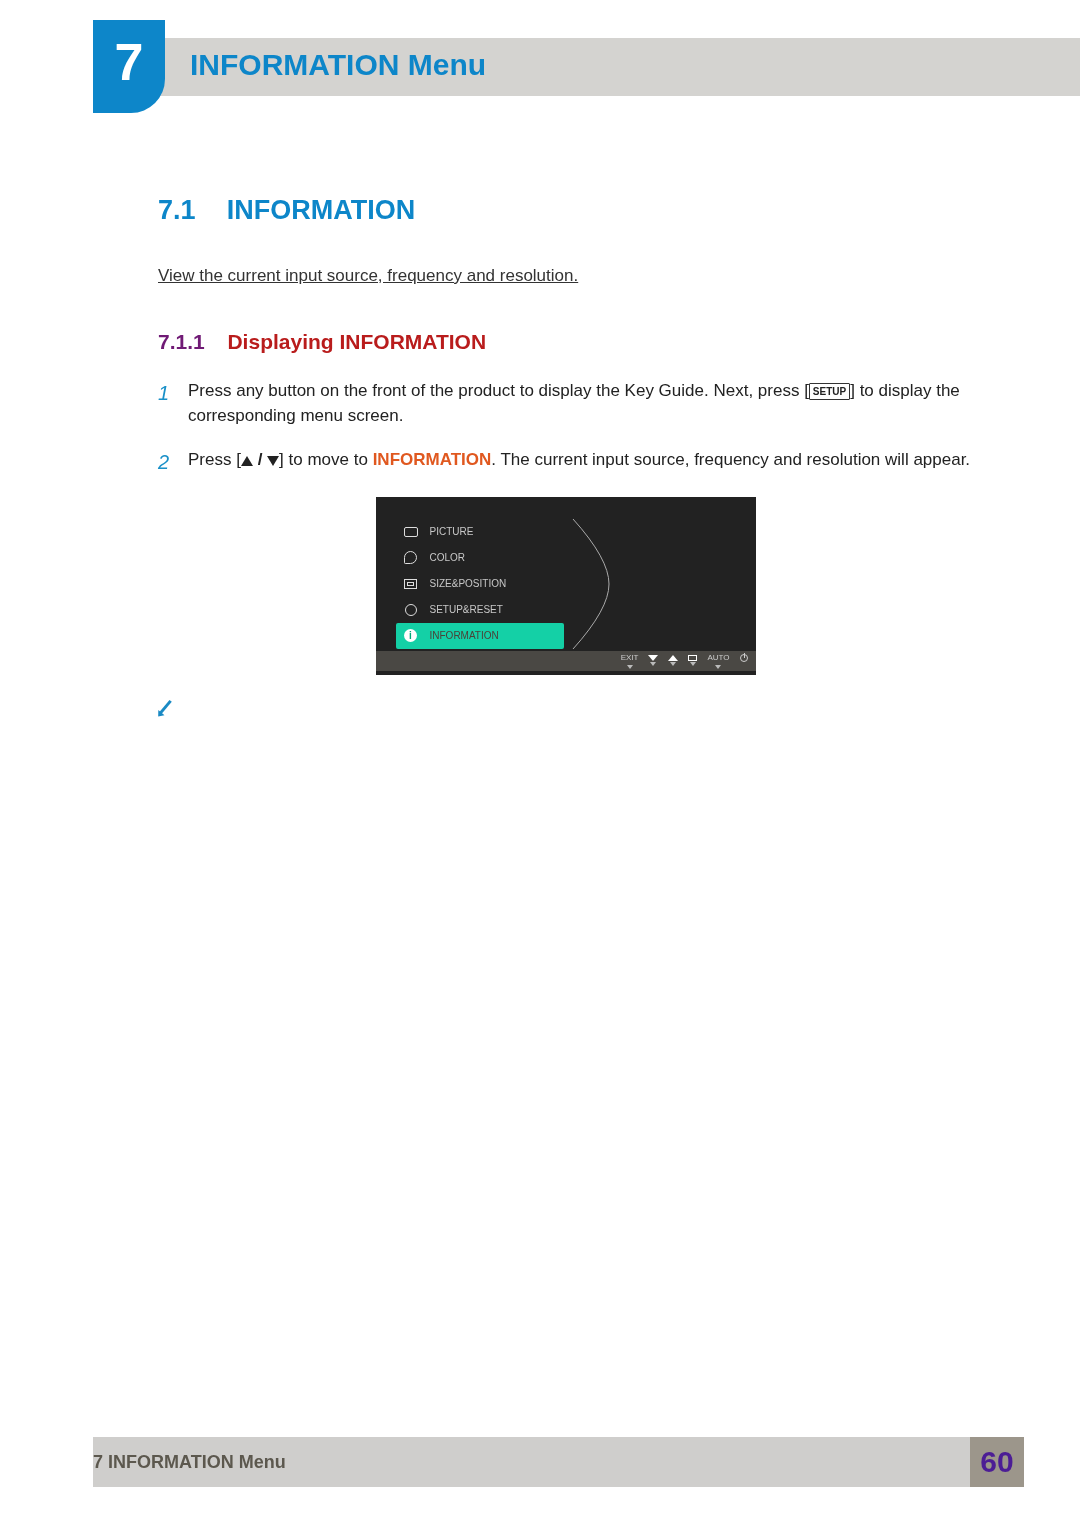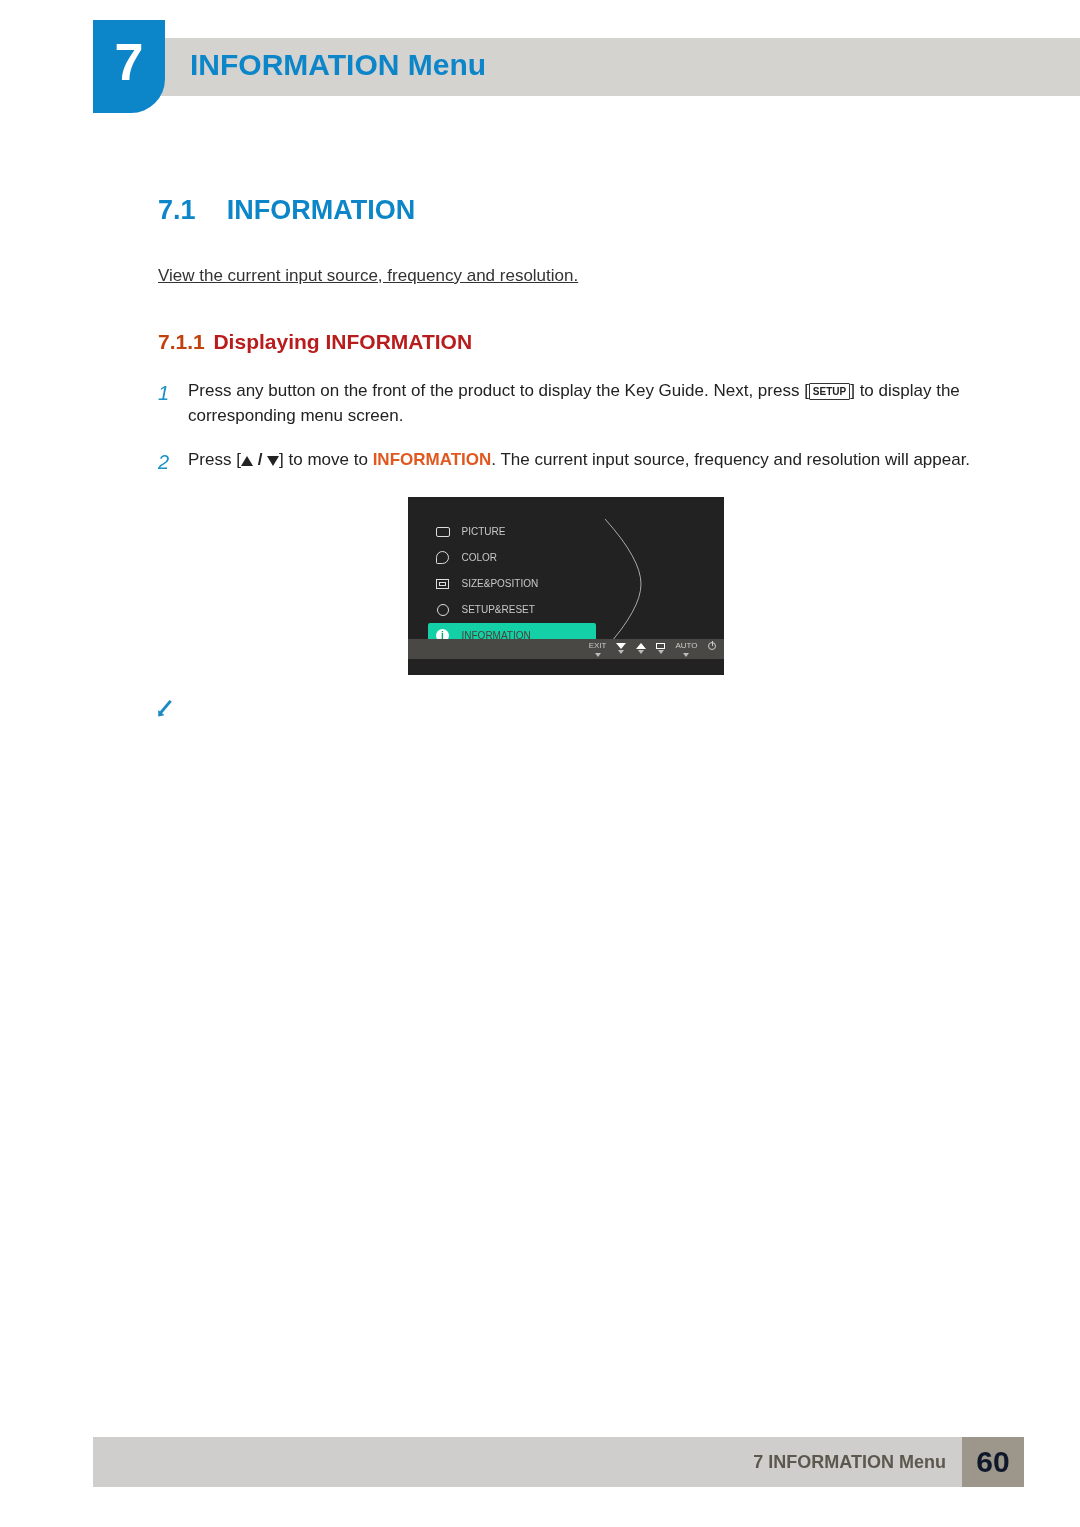--- a/index.html
+++ b/index.html
@@ -67,26 +67,26 @@
   }
   .section-desc {
     margin-top: 32px;
     color: #333;
     text-decoration: underline;
   }
   .h-subsection {
     margin-top: 38px;
   }
   .h-subsection-num {
-    color: #c2410c;
+    color: #701a75;
     font-size: 21px;
     font-weight: bold;
     display: inline-block;
     margin-left: 0;
-    margin-right: 4px;
+    margin-right: 18px;
   }
   .h-subsection-title {
     color: #b91c1c;
     font-size: 21px;
     font-weight: bold;
   }
   .steps {
     margin-top: 20px;
   }
   .step {
@@ -124,21 +124,21 @@
     border-left: 6px solid transparent;
     border-right: 6px solid transparent;
     vertical-align: -1px;
   }
   .arrow-up { border-bottom: 10px solid #222; }
   .arrow-down { border-top: 10px solid #222; }
 
   
   .osd-wrap {
     margin: 20px auto 0;
-    width: 316px;
+    width: 380px;
     height: 178px;
     background: #222;
     position: relative;
     font-size: 10px;
     color: #c8c8c8;
   }
   .osd-left {
     position: absolute;
     top: 22px; left: 20px; width: 168px;
   }
@@ -171,21 +171,21 @@
     pointer-events: none;
   }
   .osd-right {
     position: absolute;
     top: 44px; left: 238px; width: 130px;
     font-size: 9px; line-height: 1.3; color: #c8c8c8;
   }
   .osd-right .grp { margin-bottom: 14px; }
   .osd-bottom {
     position: absolute;
-    bottom: 16px; left: 0; right: 0; height: 20px;
+    bottom: 4px; left: 0; right: 0; height: 20px;
     background: #4a4844;
     display: flex; align-items: center; justify-content: flex-end;
     padding-right: 8px; gap: 10px;
     font-size: 8px; color: #ccc;
   }
   .osd-btn {
     display: flex; flex-direction: column; align-items: center;
     gap: 1px;
   }
   .tri-dn-sm {
@@ -243,31 +243,31 @@
   .footer {
     position: absolute;
     bottom: 40px; left: 93px; right: 56px;
     height: 50px;
     display: flex; align-items: stretch;
   }
   .footer-gray {
     flex: 1;
     background: #cfcecc;
     display: flex;
-    justify-content: flex-end;
+    justify-content: flex-start;
     align-items: center;
     padding-right: 16px;
     color: #5c584e;
     font-weight: bold;
     font-size: 18px;
   }
   .footer-page {
-    width: 62px;
+    width: 54px;
     background: #9c968b;
-    color: #0f172a;
+    color: #4c1d95;
     font-size: 30px;
     font-weight: bold;
     display: flex; align-items: center; justify-content: center;
   }
 
   
   .ico-box { width:14px;height:10px;border:1.5px solid #ddd;border-radius:2px; }
   .ico-palette { width:13px;height:13px;border:1.5px solid #ddd;border-radius:50% 50% 50% 10%; position:relative;}
   .ico-size { width:13px;height:10px;border:1.5px solid #ddd; position:relative;}
   .ico-size::after{content:"";position:absolute;inset:2px;border:1px solid #ddd;}

